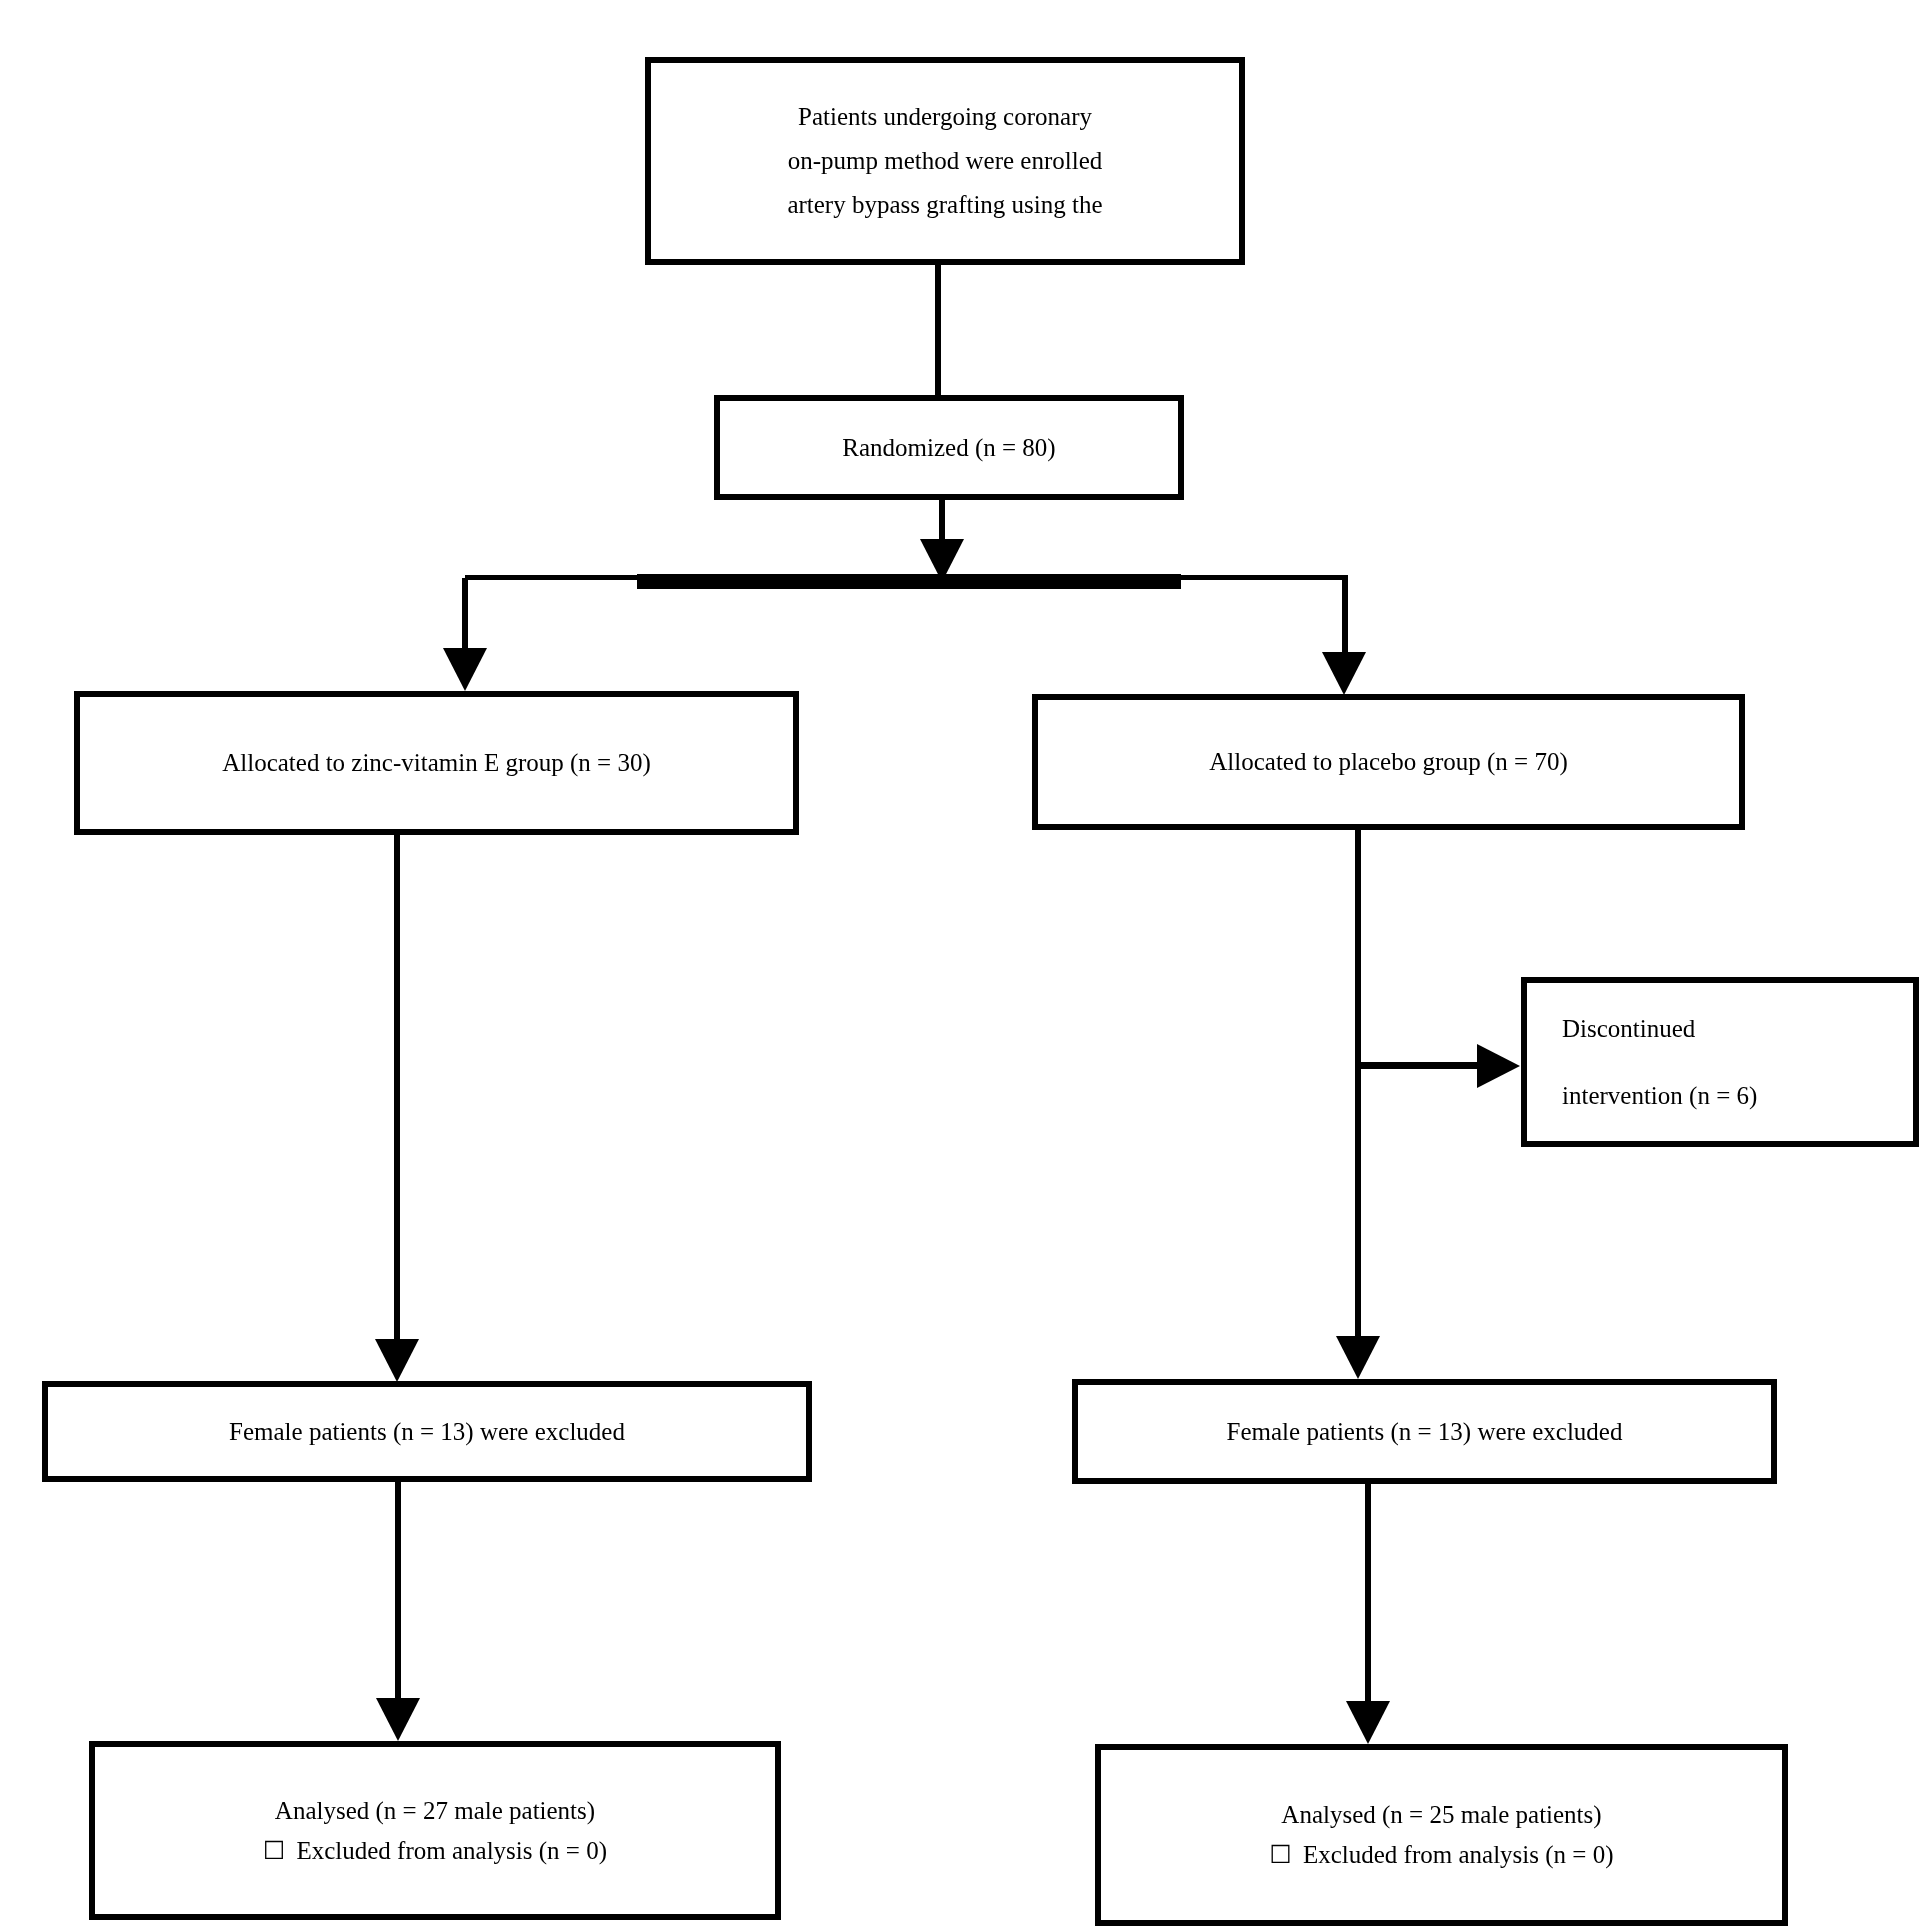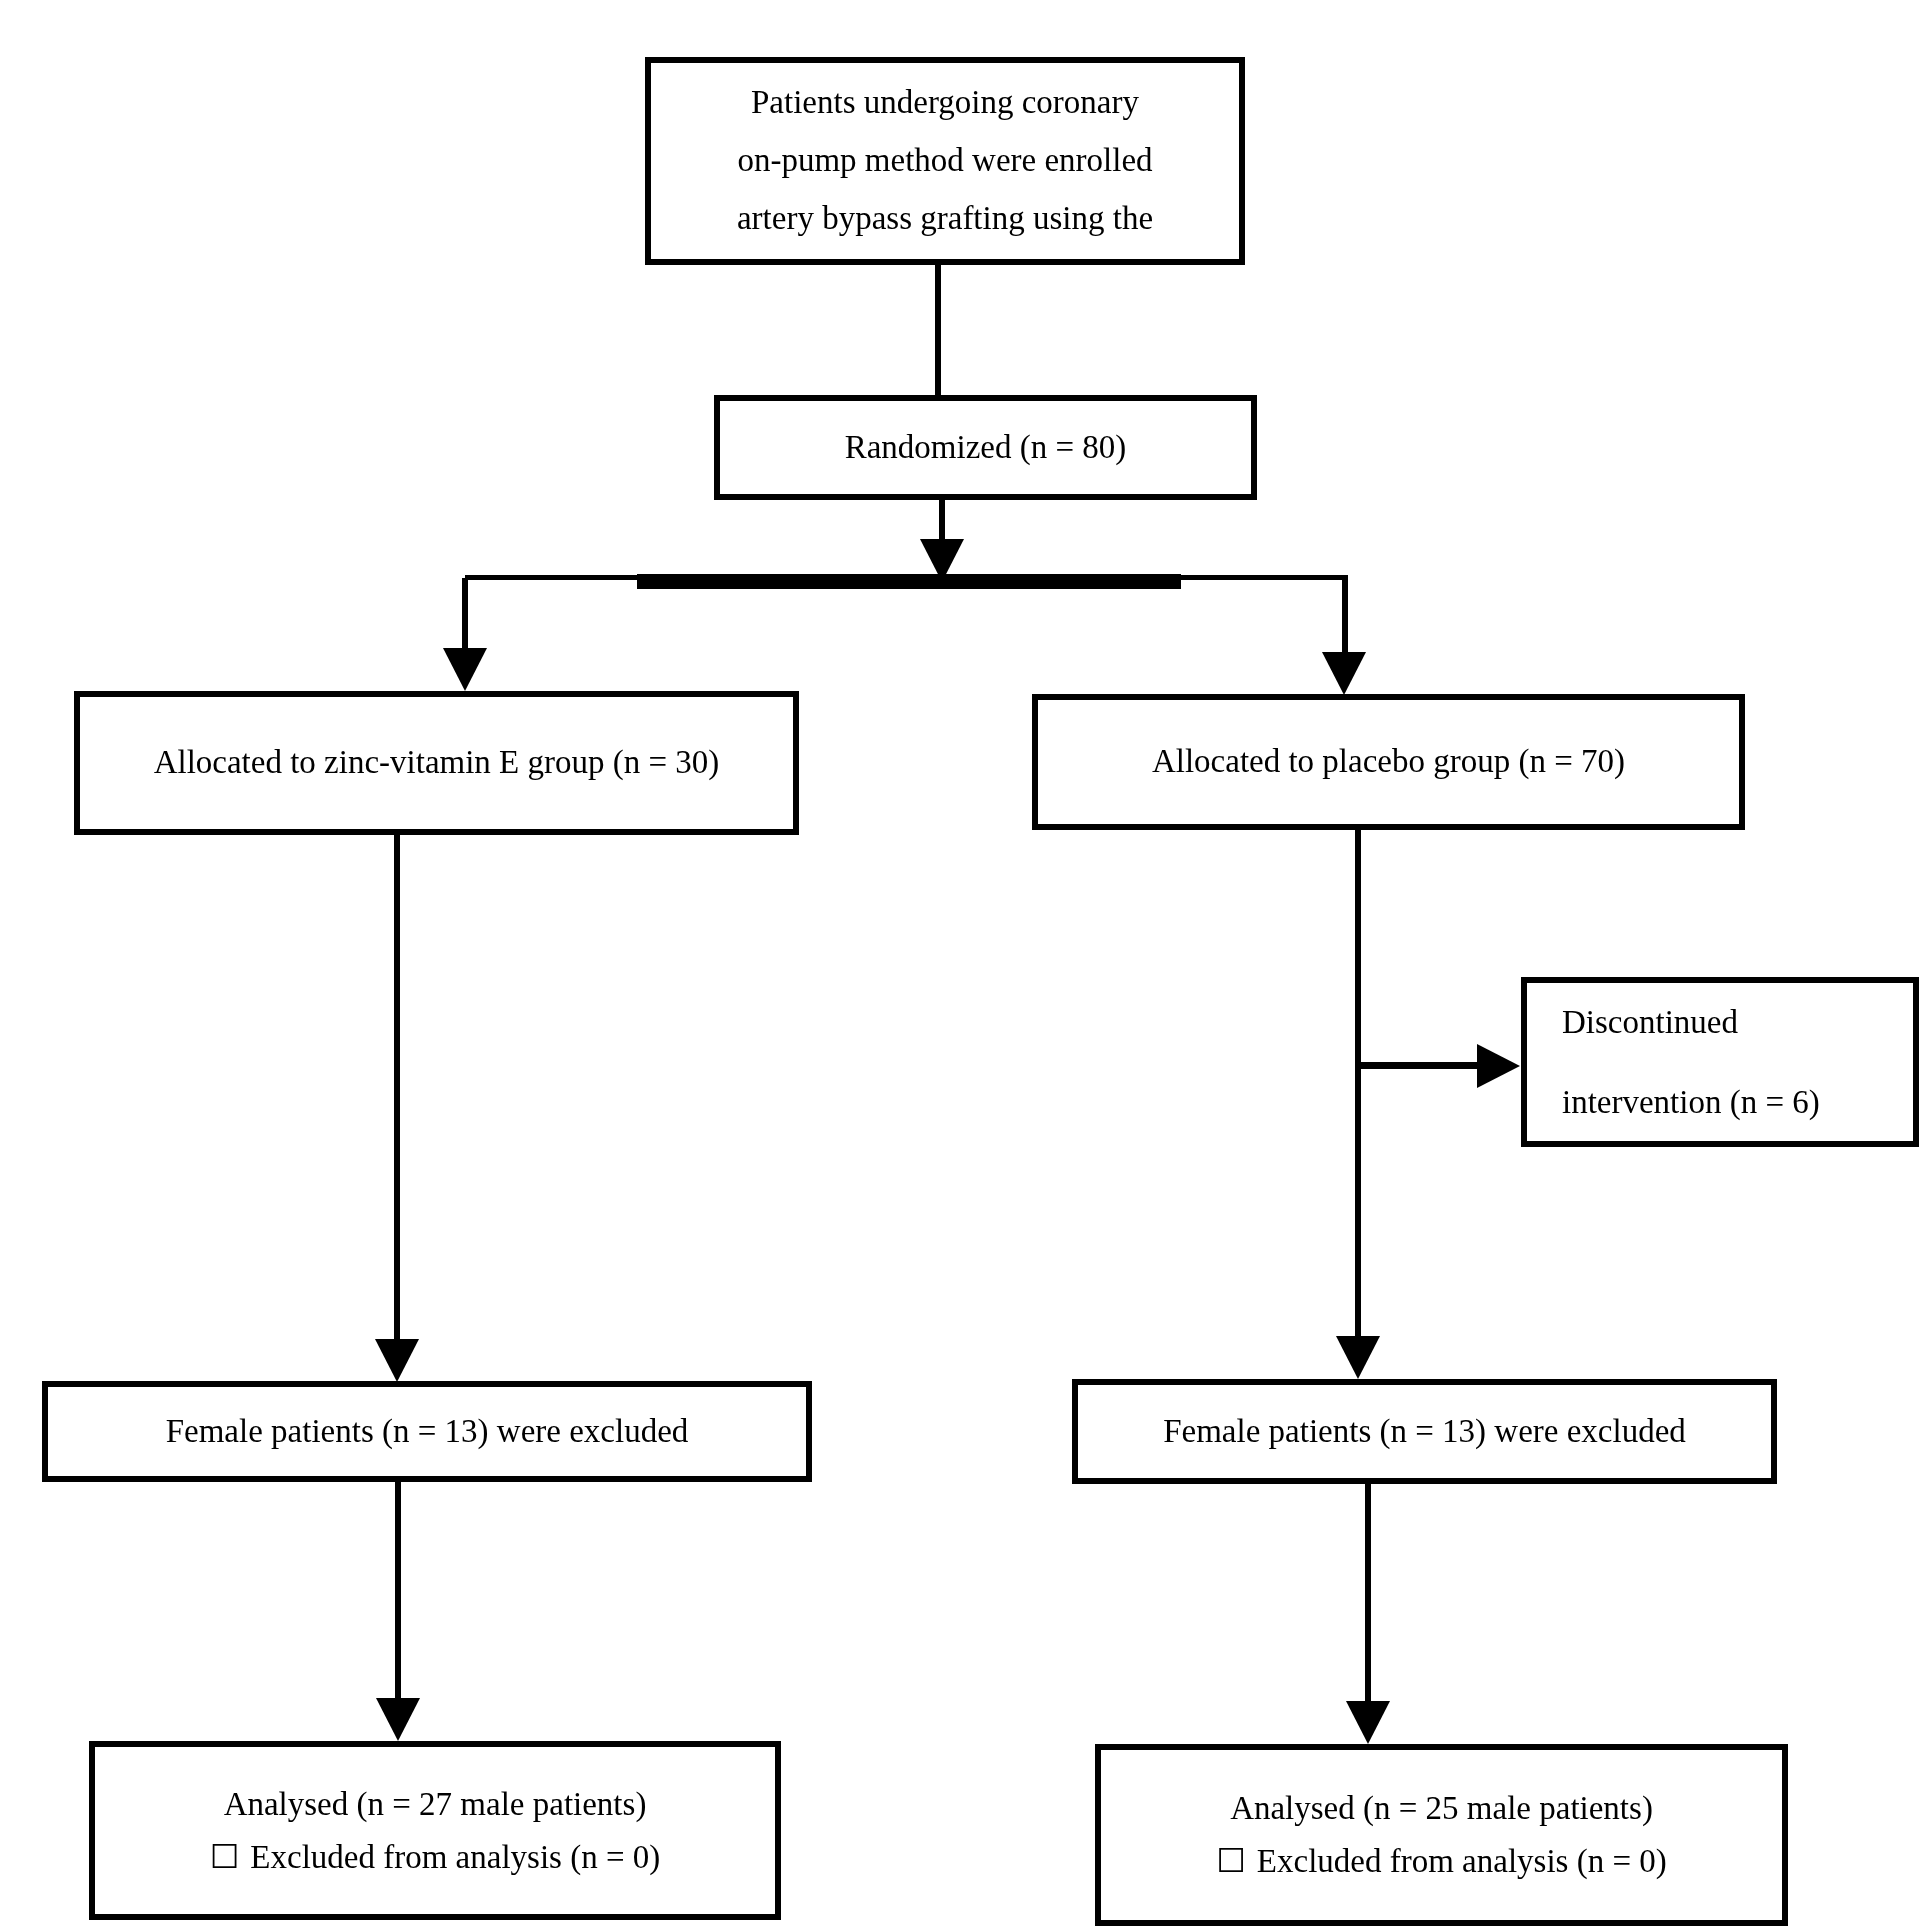--- a/index.html
+++ b/index.html
@@ -19,21 +19,21 @@
   .box {
     position: absolute;
     box-sizing: border-box;
     border: 6px solid #000000;
     background: #ffffff;
     display: flex;
     flex-direction: column;
     align-items: center;
     justify-content: center;
     text-align: center;
-    font-size: 33px;
+    font-size: 25px;
     line-height: 1.75;
   }
   .line {
     position: absolute;
     background: #000000;
   }
   .arrow-down {
     position: absolute;
     width: 0;
     height: 0;
@@ -45,21 +45,21 @@
     position: absolute;
     width: 0;
     height: 0;
     border-top: 22px solid transparent;
     border-bottom: 22px solid transparent;
     border-left: 43px solid #000000;
   }
 
   
   #box-enrolled        { left: 645px; top: 57px;  width: 600px; height: 208px; }
-  #box-randomized      { left: 714px; top: 395px;  width: 543px;  height: 105px; }
+  #box-randomized      { left: 714px; top: 395px;  width: 470px;  height: 105px; }
   #box-alloc-zinc      { left: 74px;  top: 691px; width: 725px; height: 144px; }
   #box-alloc-placebo   { left: 1032px; top: 694px; width: 713px; height: 136px; }
   #box-discontinued    { left: 1521px; top: 977px; width: 398px;  height: 170px;
                          align-items: flex-start; text-align: left; padding-left: 35px; line-height: 1.65; gap: 25px; }
   #box-excluded-zinc   { left: 42px;   top: 1381px; width: 770px; height: 101px; }
   #box-excluded-placebo{ left: 1072px; top: 1379px; width: 705px; height: 105px; }
   #box-analysed-zinc   { left: 89px;  top: 1741px; width: 692px; height: 179px; line-height: 1.6; }
   #box-analysed-placebo{ left: 1095px; top: 1744px; width: 693px; height: 182px; line-height: 1.6; }
 
   .bullet {

